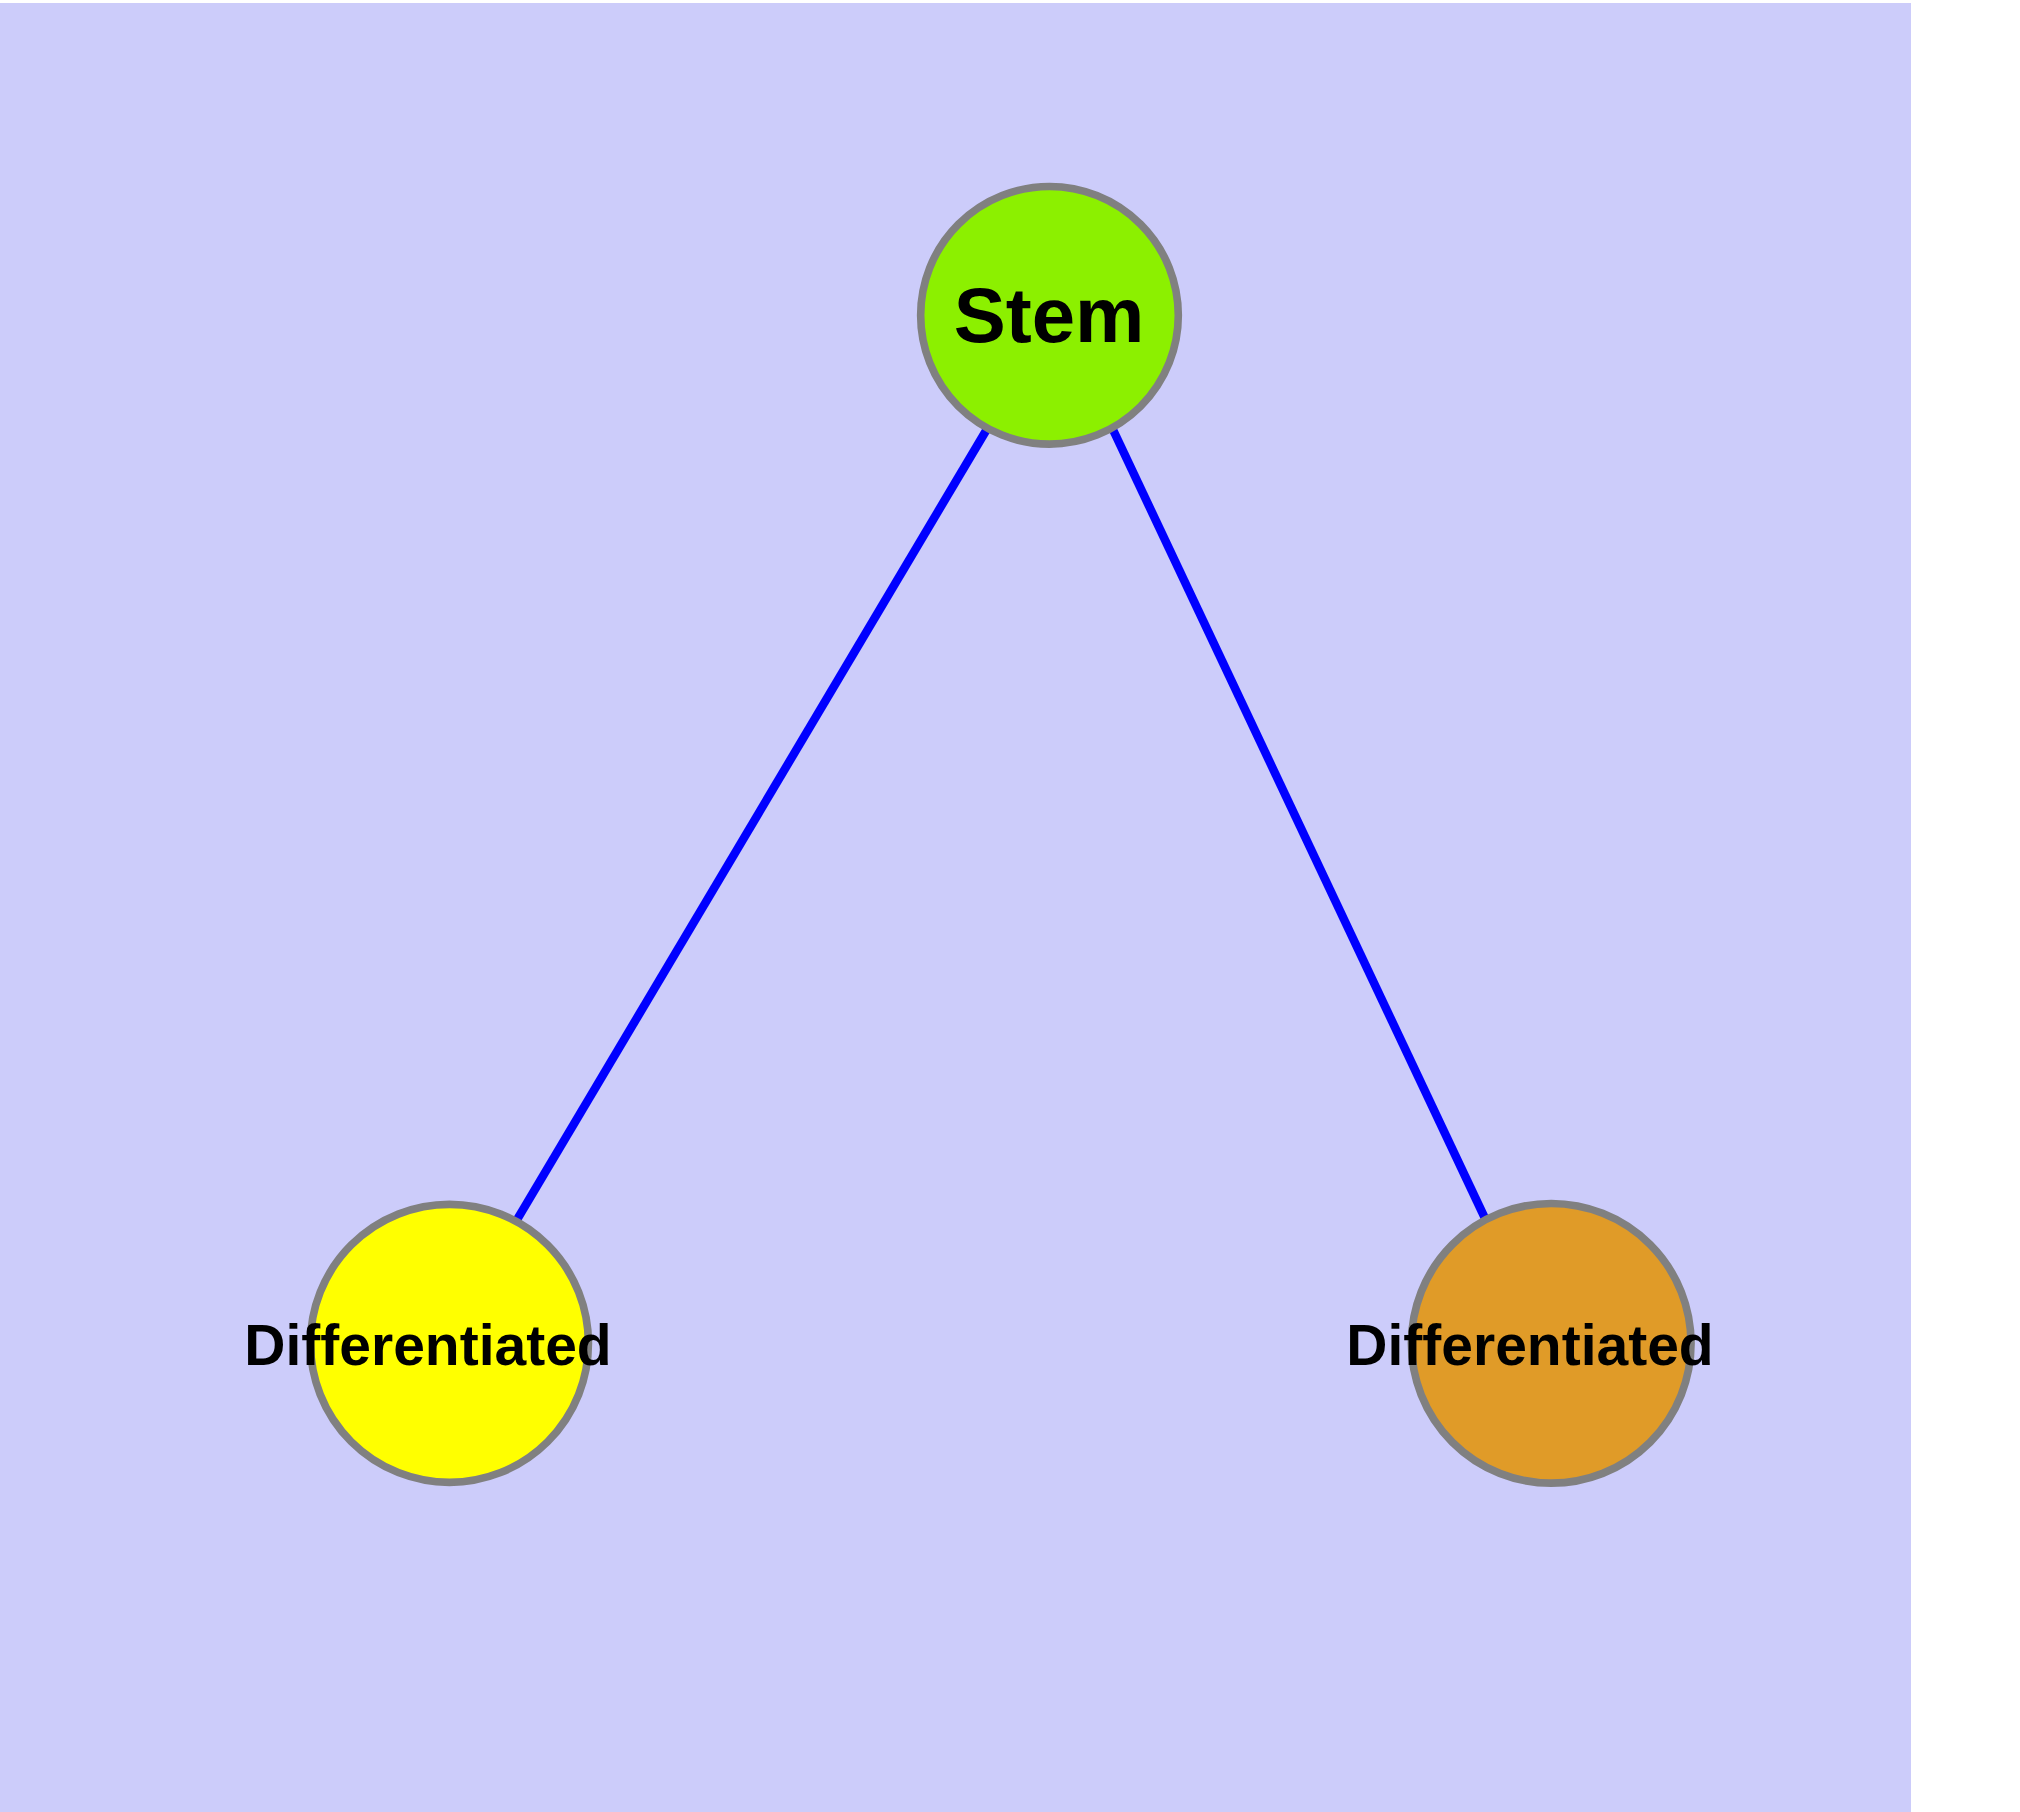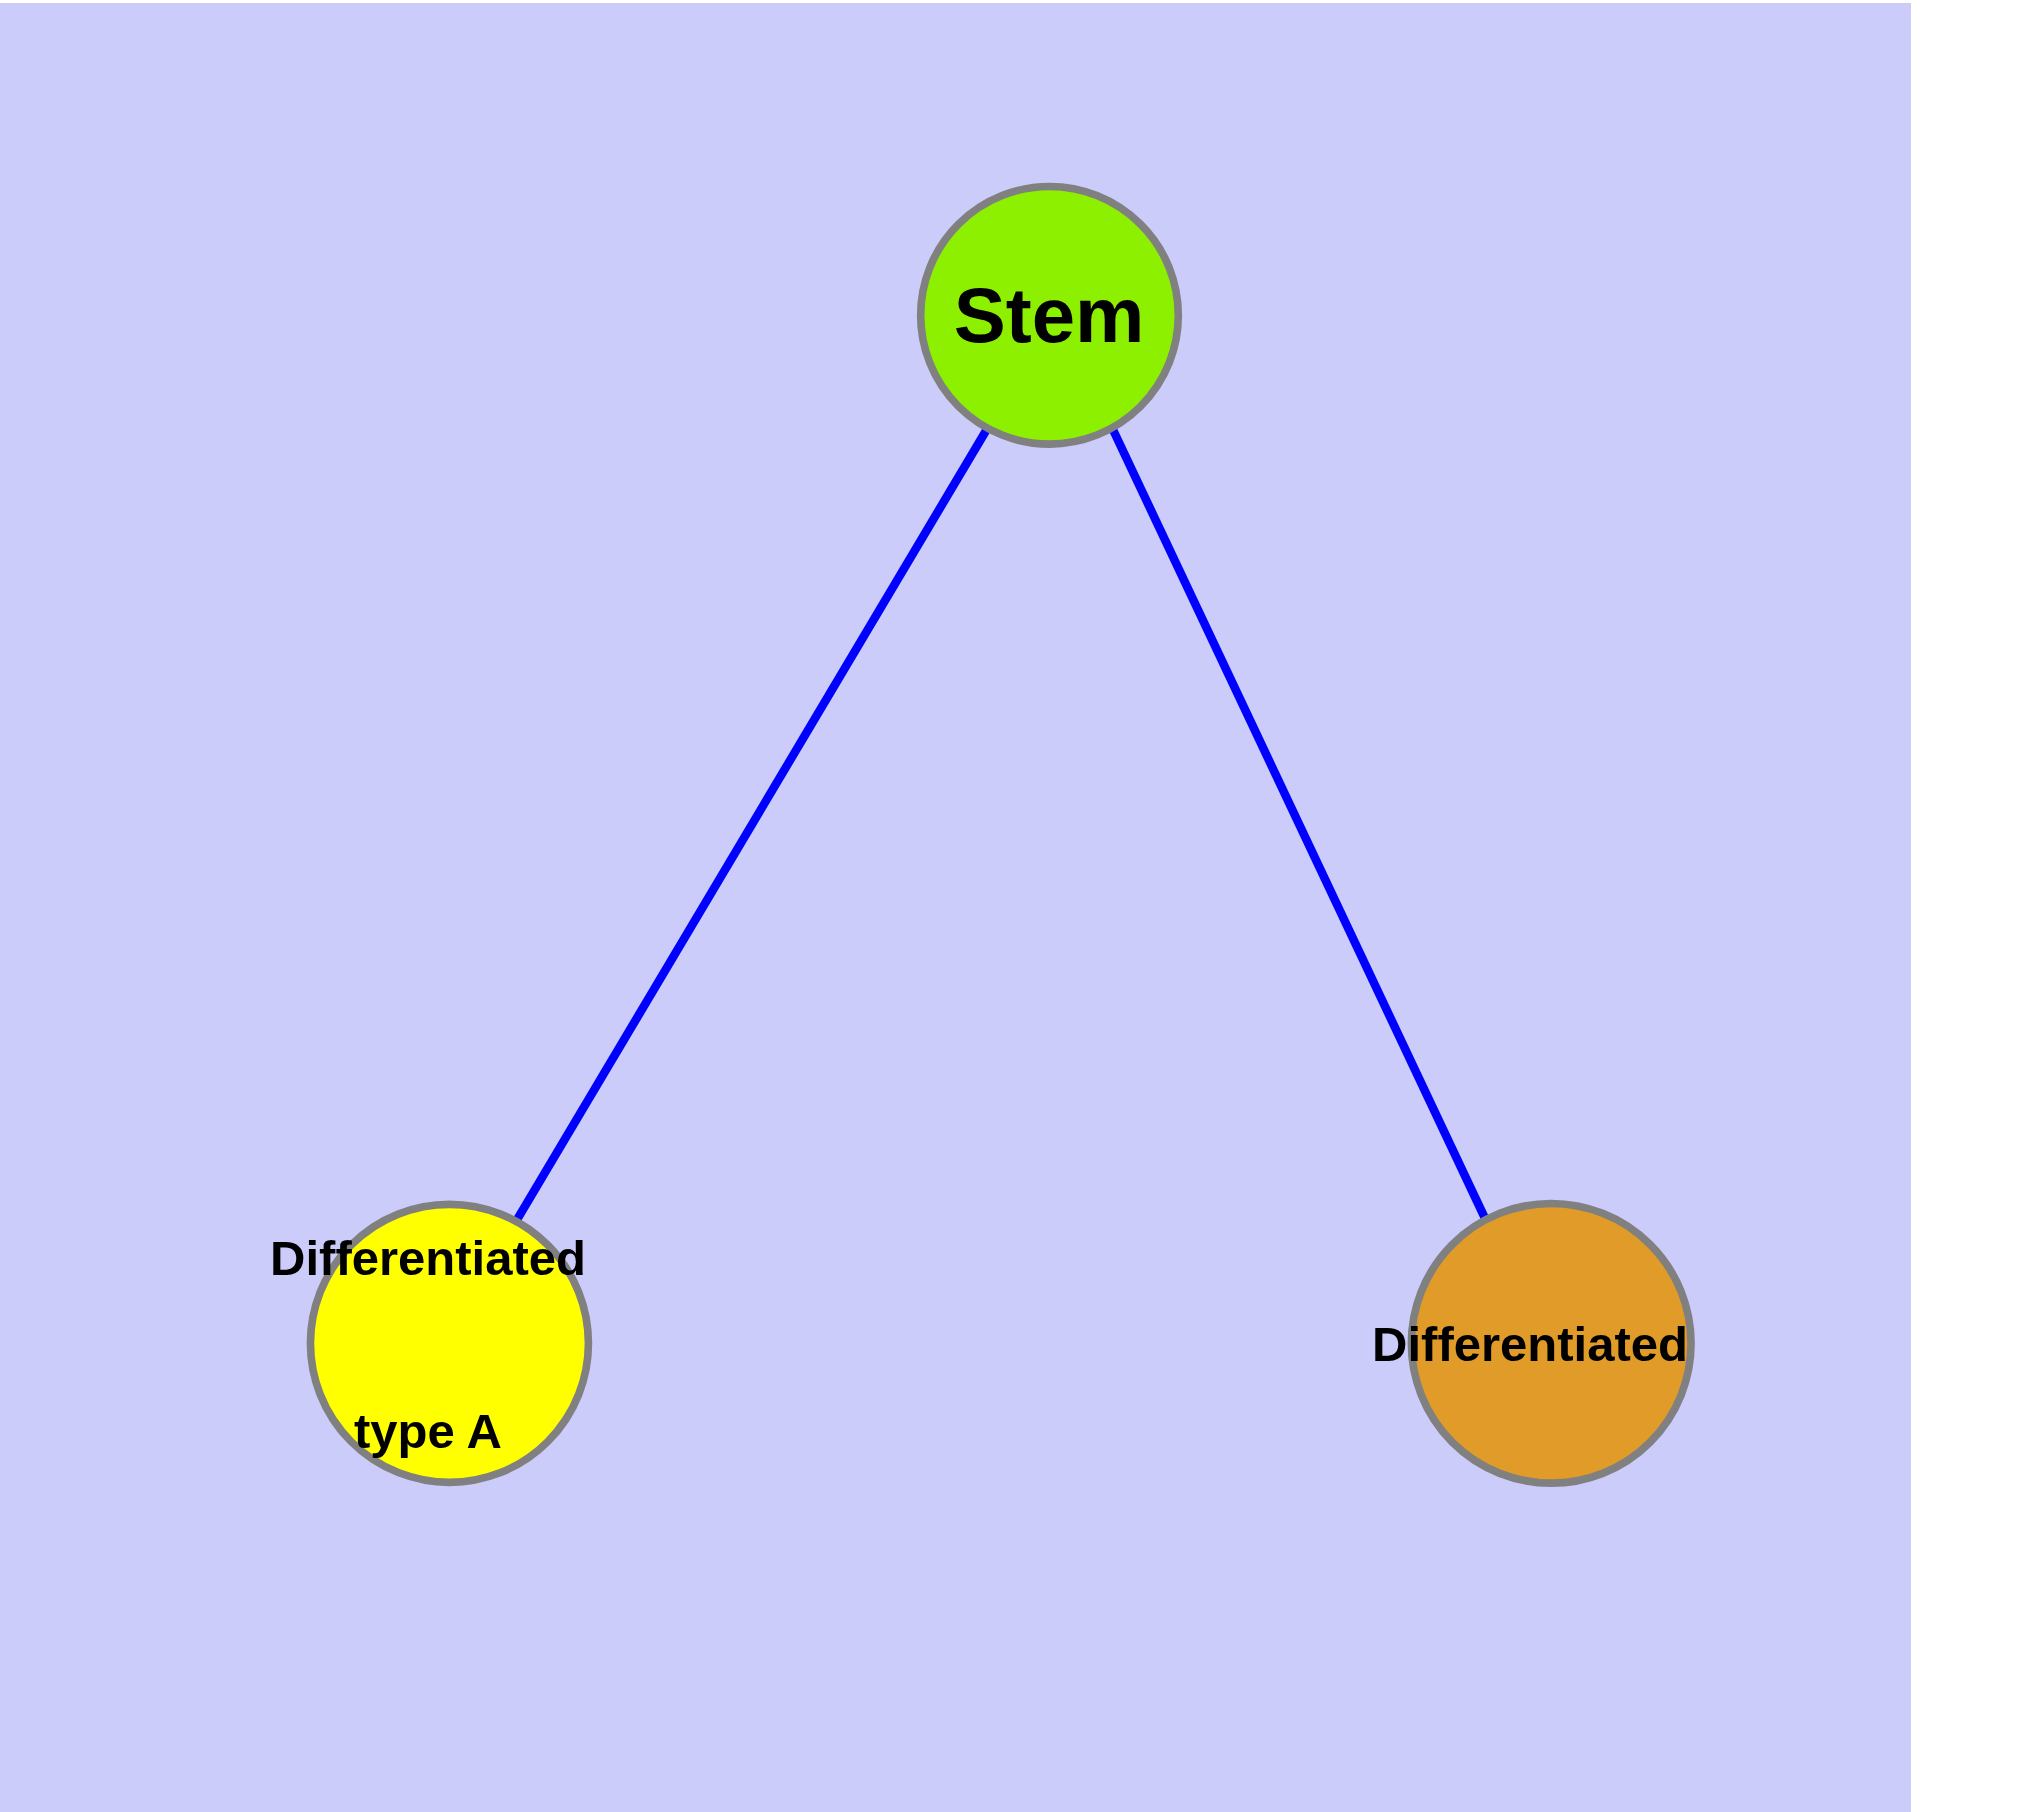--- a/index.html
+++ b/index.html
@@ -37,21 +37,21 @@
     color: #000000;
     line-height: 1.18;
     white-space: pre;
     pointer-events: none;
     transform: translate(-50%, -50%);
   }
   .node-label.stem {
     font-size: 78px;
   }
   .node-label.leaf {
-    font-size: 49px;
+    font-size: 57px;
   }
 </style>
 </head>
 <body>
 
 <div id="canvas">
 
   <div id="plot-bg"></div>
 
   <svg id="graph-svg" viewBox="0 0 2384 2138" xmlns="http://www.w3.org/2000/svg">
@@ -65,21 +65,20 @@
       <circle cx="1238" cy="372" r="152" fill="#8cf000" stroke="#808080" stroke-width="9"></circle>
     </g>
   </svg>
 
   <div class="node-label stem" style="left:1049px; top:315px;">
     <div>Stem</div>
   </div>
 
   <div class="node-label leaf" style="left:428px; top:1345px;">
     <div>Differentiated</div>
-    <div>type A</div>
   </div>
 
   <div class="node-label leaf" style="left:1530px; top:1345px;">
     <div>Differentiated</div>
   </div>
 
 </div>
 
 
 </body></html>

